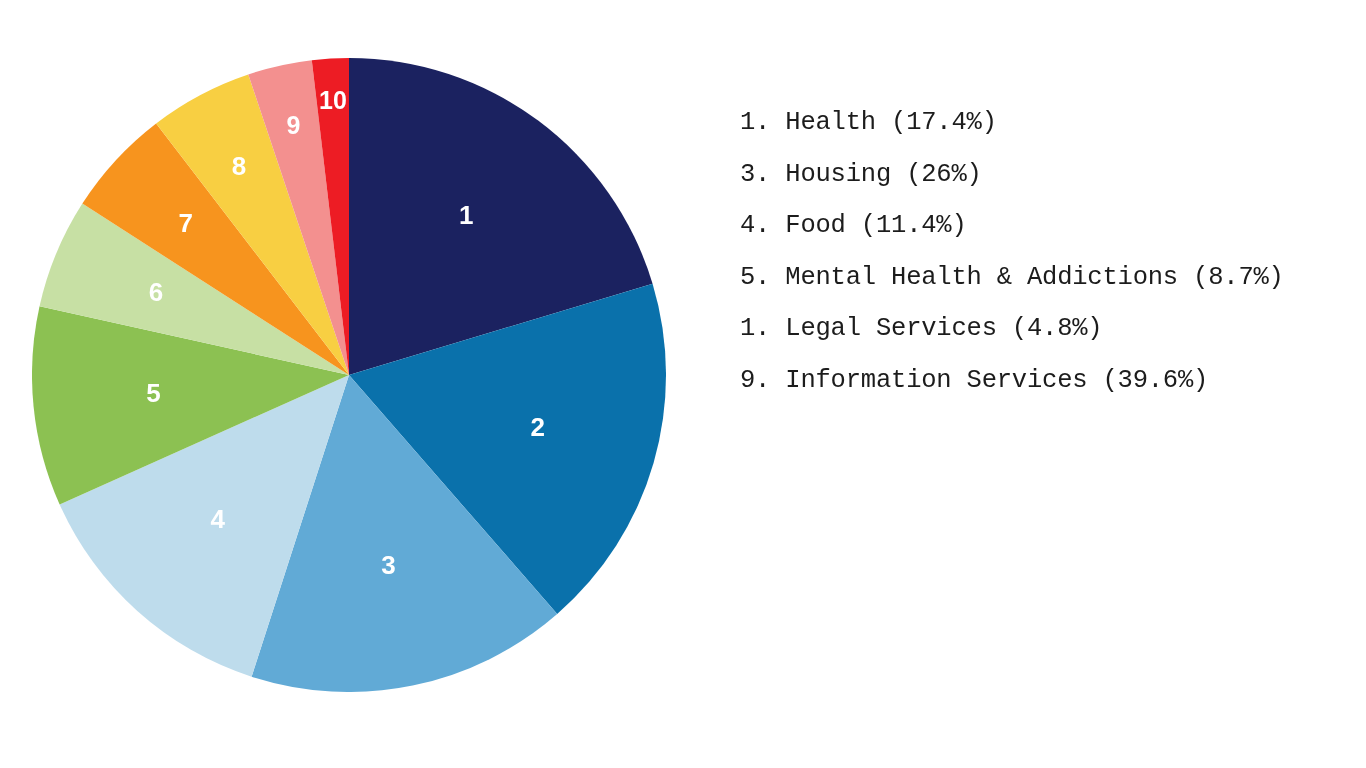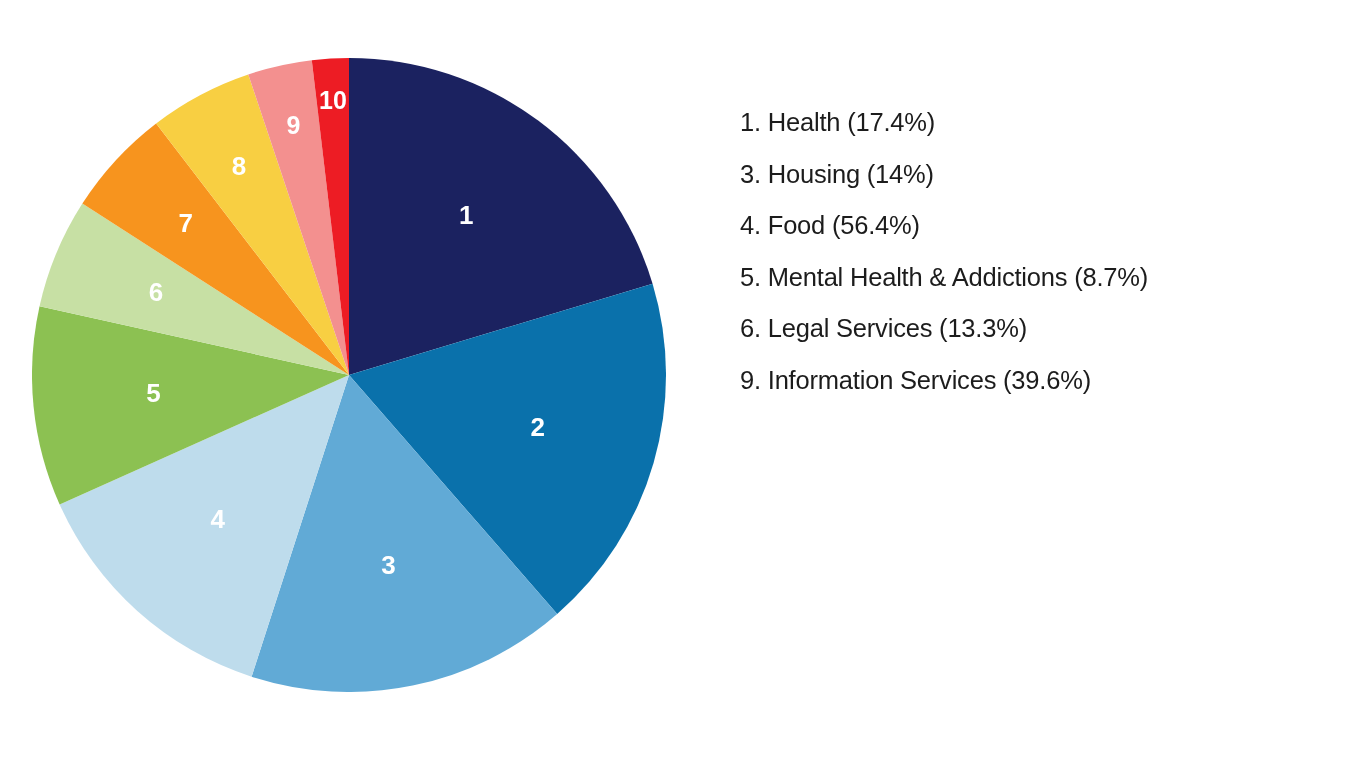--- a/index.html
+++ b/index.html
@@ -35,20 +35,21 @@
     font-weight: bold;
     fill: #ffffff;
     text-anchor: middle;
     dominant-baseline: middle;
   }
   .legend {
     position: absolute;
     left: 740px;
     top: 110px;
     width: 620px;
+    font-family: Liberation Mono, monospace;
   }
   .legend-item {
     font-size: 25.5px;
     color: #1c1c1c;
     line-height: 1.0;
     margin-bottom: 26px;
     white-space: nowrap;
     letter-spacing: -0.2px;
   }
 </style>
@@ -81,20 +82,20 @@
           <text x="153.74286422163215" y="166.71121925624803" class="slice-label" font-size="26">7</text>
           <text x="206.87136080168574" y="109.87815366715293" class="slice-label" font-size="26">8</text>
           <text x="261.5424752700633" y="69.53803736568227" class="slice-label" font-size="25">9</text>
           <text x="300.9818907207795" y="44.850988289284885" class="slice-label" font-size="25">10</text>
         </g>
     </svg>
   </div>
 
   <div class="legend">
     <div class="legend-item">1. Health (17.4%)</div>
-    <div class="legend-item">3. Housing (14%)</div>
-    <div class="legend-item">4. Food (56.4%)</div>
+    <div class="legend-item">3. Housing (26%)</div>
+    <div class="legend-item">4. Food (11.4%)</div>
     <div class="legend-item">5. Mental Health &amp; Addictions (8.7%)</div>
-    <div class="legend-item">6. Legal Services (13.3%)</div>
+    <div class="legend-item">1. Legal Services (4.8%)</div>
     <div class="legend-item">9. Information Services (39.6%)</div>
   </div>
 
 </div>
 
 </body></html>

